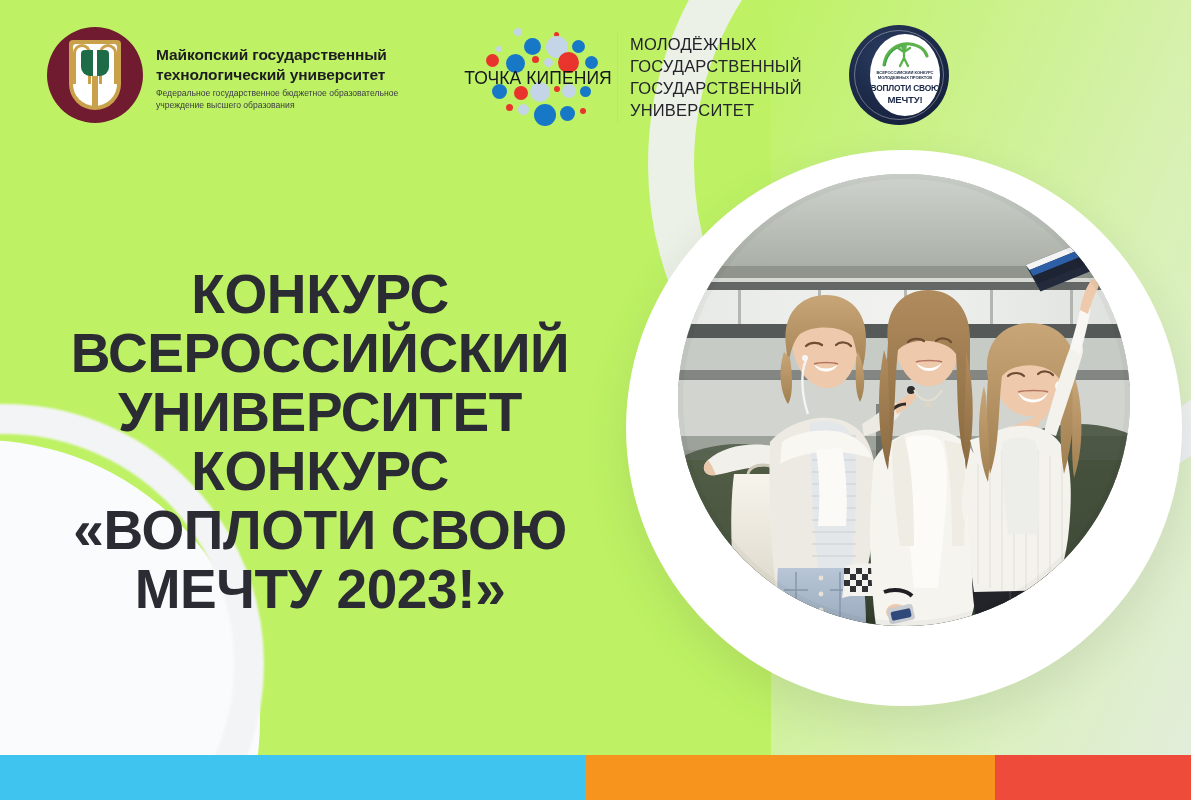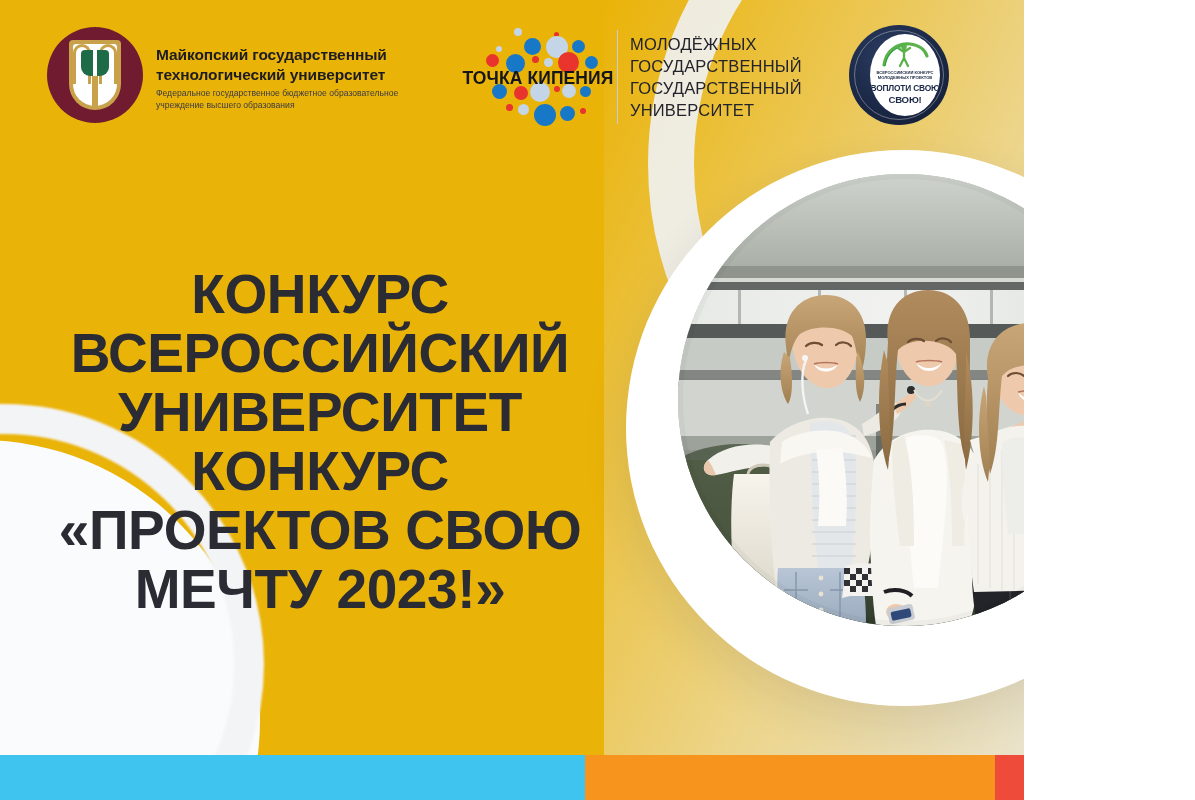--- a/index.html
+++ b/index.html
@@ -3,24 +3,24 @@
 <meta charset="utf-8">
 <title>Всероссийский конкурс молодёжных проектов</title>
 <style>
   html, body {
     margin: 0;
     padding: 0;
     background: #ffffff;
   }
   #poster {
     position: relative;
-    width: 1024px;
+    width: 1191px;
     height: 800px;
     overflow: hidden;
-    background: #eab308;
+    background: #bef264;
     font-family: "Liberation Sans", sans-serif;
     -webkit-font-smoothing: antialiased;
   }
 
   
   .bg-layer { position: absolute; inset: 0; overflow: hidden; }
 
   
   .deco-ring {
     position: absolute;
@@ -139,21 +139,21 @@
   
   .logo-tk { position: absolute; left: 462px; top: 24px; width: 150px; height: 106px; }
   .tk-bubbles { position: absolute; inset: 0; }
   .tk-bubbles i { position: absolute; border-radius: 50%; display: block; }
   .tk-word {
     position: absolute;
     left: 0; top: 44px;
     width: 152px;
     text-align: center;
     font-size: 17.5px;
-    font-weight: bold;
+    font-weight: normal;
     color: #15161c;
     letter-spacing: .1px;
     white-space: nowrap;
     z-index: 3;
   }
 
   .divider {
     position: absolute;
     left: 617px; top: 30px;
     width: 1px; height: 94px;
@@ -332,31 +332,31 @@
           <path d="M4 24 C6 9 18 2 30 3 C39 4 45 9 47 15" fill="none" stroke="#5BB24A" stroke-width="3.2" stroke-linecap="round"></path>
           <path d="M5 25 C7 12 16 5 27 5" fill="none" stroke="#2e9c3f" stroke-width="1.2"></path>
           <circle cx="24" cy="6.5" r="2.6" fill="#5BB24A"></circle>
           <path d="M24 9 L24 17 M24 11 L18 7 M24 11 L30 7 M24 17 L20 25 M24 17 L28 25" fill="none" stroke="#5BB24A" stroke-width="2.3" stroke-linecap="round"></path>
         </svg>
         <div class="badge-l1">
           <div>ВСЕРОССИЙСКИЙ КОНКУРС</div>
           <div>МОЛОДЁЖНЫХ ПРОЕКТОВ</div>
         </div>
         <div class="badge-l2">ВОПЛОТИ СВОЮ</div>
-        <div class="badge-l3">СВОЮ!</div>
+        <div class="badge-l3">МЕЧТУ!</div>
       </div>
     </div>
   </div>
 
   <h1 class="headline">
     <span>КОНКУРС</span>
     <span>ВСЕРОССИЙСКИЙ</span>
     <span>УНИВЕРСИТЕТ</span>
     <span>КОНКУРС</span>
-    <span>«ПРОЕКТОВ СВОЮ</span>
+    <span>«ВОПЛОТИ СВОЮ</span>
     <span>МЕЧТУ 2023!»</span>
   </h1>
 
   <div class="photo-wrap">
     <div class="photo">
       <svg viewBox="0 0 452 452" preserveAspectRatio="xMidYMid slice" aria-hidden="true">
         <defs>
           <linearGradient id="skyg" x1="0" y1="0" x2="0" y2="1">
             <stop offset="0" stop-color="#c9cdc8"></stop>
             <stop offset="1" stop-color="#b8bdb6"></stop>

